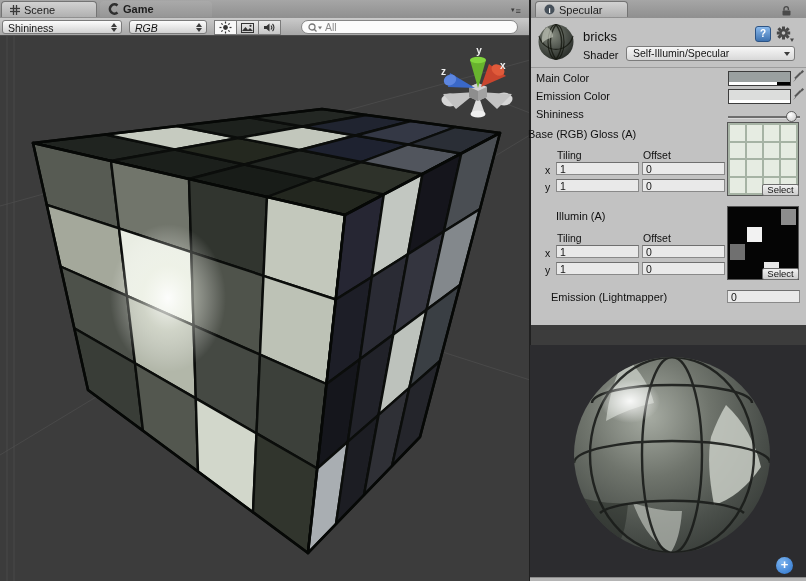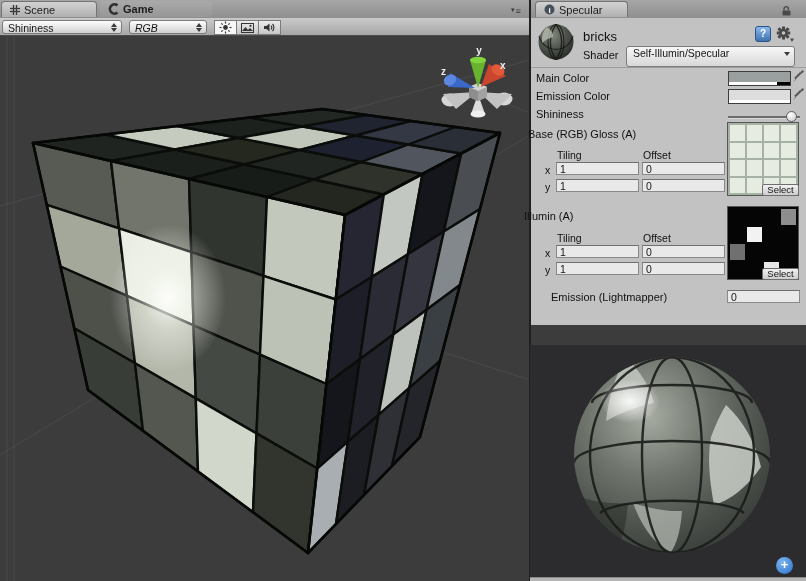--- a/index.html
+++ b/index.html
@@ -31,21 +31,21 @@
   .search{position:absolute;left:301px;top:2px;width:217px;height:14px;border-radius:8px;
        background:#fbfbfb;border:1px solid #858585;box-sizing:border-box;display:flex;align-items:center;padding:0 6px;gap:3px;}
   .search input{border:none;outline:none;background:transparent;font-family:"Liberation Sans",sans-serif;
        font-size:10.5px;color:#8a8a8a;width:170px;padding:0;}
   
   #insp-body{position:absolute;left:531px;top:18px;width:275px;height:307px;background:#c2c2c2;}
   .lbl{position:absolute;font-size:11px;color:#101010;white-space:nowrap;}
   .lbl.sm{font-size:10.5px;}
   .tfield{position:absolute;height:13px;background:#e9e9e9;border:1px solid #898989;border-top-color:#6f6f6f;
        box-sizing:border-box;font-family:"Liberation Sans",sans-serif;font-size:10.5px;color:#151515;padding:0 3px;}
-  .popup2{position:absolute;height:21px;background:linear-gradient(#f7f7f7,#d8d8d8);border:1px solid #7b7b7b;
+  .popup2{position:absolute;height:15px;background:linear-gradient(#f7f7f7,#d8d8d8);border:1px solid #7b7b7b;
        border-radius:3px;box-sizing:border-box;font-size:10.5px;color:#151515;line-height:13px;padding:0 26px 0 6px;white-space:nowrap;}
   .dn{position:absolute;right:4px;top:5px;width:0;height:0;border-left:3.5px solid transparent;
        border-right:3.5px solid transparent;border-top:4px solid #3c3c3c;}
   .swatch{position:absolute;width:63px;height:15px;border:1px solid #3c3c3c;box-sizing:border-box;}
   .swatch .abar{position:absolute;left:0;bottom:0;width:100%;height:3px;}
   .thumb{position:absolute;width:72px;height:74px;border:1px solid #565656;box-sizing:border-box;
        display:grid;grid-template-columns:repeat(4,1fr);grid-template-rows:repeat(4,1fr);gap:2px;padding:2px;}
   .selbtn{position:absolute;width:37px;height:12px;background:linear-gradient(#f2f2f2,#cdcdcd);
        border:1px solid #6e6e6e;box-sizing:border-box;font-size:9.5px;color:#111;text-align:center;line-height:10px;border-radius:2px;}
   .slider{position:absolute;left:728px;top:111px;width:72px;height:12px;}
@@ -134,20 +134,28 @@
         <rect x="0.5" y="0.5" width="12" height="9" fill="none" stroke="#333" stroke-width="1"></rect>
         <path d="M1,8 L4.5,4 L7,7 L9,5 L12,8 Z" fill="#333"></path>
         <circle cx="9.5" cy="2.8" r="1.1" fill="#333"></circle>
       </svg>
     </div>
     <div class="tbtn" style="left:258px;">
       <svg width="13" height="11">
         <polygon points="1,4 3.5,4 6.5,1.5 6.5,9.5 3.5,7 1,7" fill="#333"></polygon>
         <path d="M8,3.5 A3,3 0 0 1 8,7.5 M9.5,2 A5,5 0 0 1 9.5,9" fill="none" stroke="#333" stroke-width="1.1"></path>
       </svg>
+    </div>
+    <div class="search">
+      <svg width="14" height="9">
+        <circle cx="4" cy="4" r="3" fill="none" stroke="#777" stroke-width="1.3"></circle>
+        <line x1="6.2" y1="6.2" x2="8.5" y2="8.5" stroke="#777" stroke-width="1.3"></line>
+        <path d="M10,3.5 l4,0 l-2,3 z" fill="#777"></path>
+      </svg>
+      <input value="All" style="">
     </div>
   </div>
 
   <svg id="viewport" viewBox="0 36 530 545" width="530" height="545" style="position:absolute;left:0;top:36px;">
     <defs>
       <radialGradient id="hl" cx="0.5" cy="0.5" r="0.5">
         <stop offset="0" stop-color="#ffffff" stop-opacity="0.9"></stop>
         <stop offset="0.45" stop-color="#f4f7ec" stop-opacity="0.45"></stop>
         <stop offset="1" stop-color="#ffffff" stop-opacity="0"></stop>
       </radialGradient>
@@ -340,21 +348,21 @@
   <div class="selbtn" style="left:762px;top:184px;">Select</div>
   <div class="lbl sm" style="left:557px;top:149px;">Tiling</div>
   <div class="lbl sm" style="left:643px;top:149px;">Offset</div>
   <div class="lbl sm" style="left:545px;top:164px;">x</div>
   <input class="tfield" style="left: 556px; top: 162px; width: 83px;" value="1">
   <input class="tfield" style="left: 642px; top: 162px; width: 83px;" value="0">
   <div class="lbl sm" style="left:545px;top:181px;">y</div>
   <input class="tfield" style="left: 556px; top: 179px; width: 83px;" value="1">
   <input class="tfield" style="left: 642px; top: 179px; width: 83px;" value="0">
 
-  <div class="lbl" style="left:524px;top:210px;">Illumin (A)</div>
+  <div class="lbl" style="left:556px;top:210px;">Illumin (A)</div>
   <div class="thumb" style="left: 727px; top: 206px; background: rgb(5, 5, 5);">
       <div style="background: rgb(5, 5, 5);"></div>
       <div style="background: rgb(5, 5, 5);"></div>
       <div style="background: rgb(5, 5, 5);"></div>
       <div style="background: rgb(141, 141, 141);"></div>
       <div style="background: rgb(5, 5, 5);"></div>
       <div style="background: rgb(242, 242, 242);"></div>
       <div style="background: rgb(5, 5, 5);"></div>
       <div style="background: rgb(5, 5, 5);"></div>
       <div style="background: rgb(112, 112, 112);"></div>

